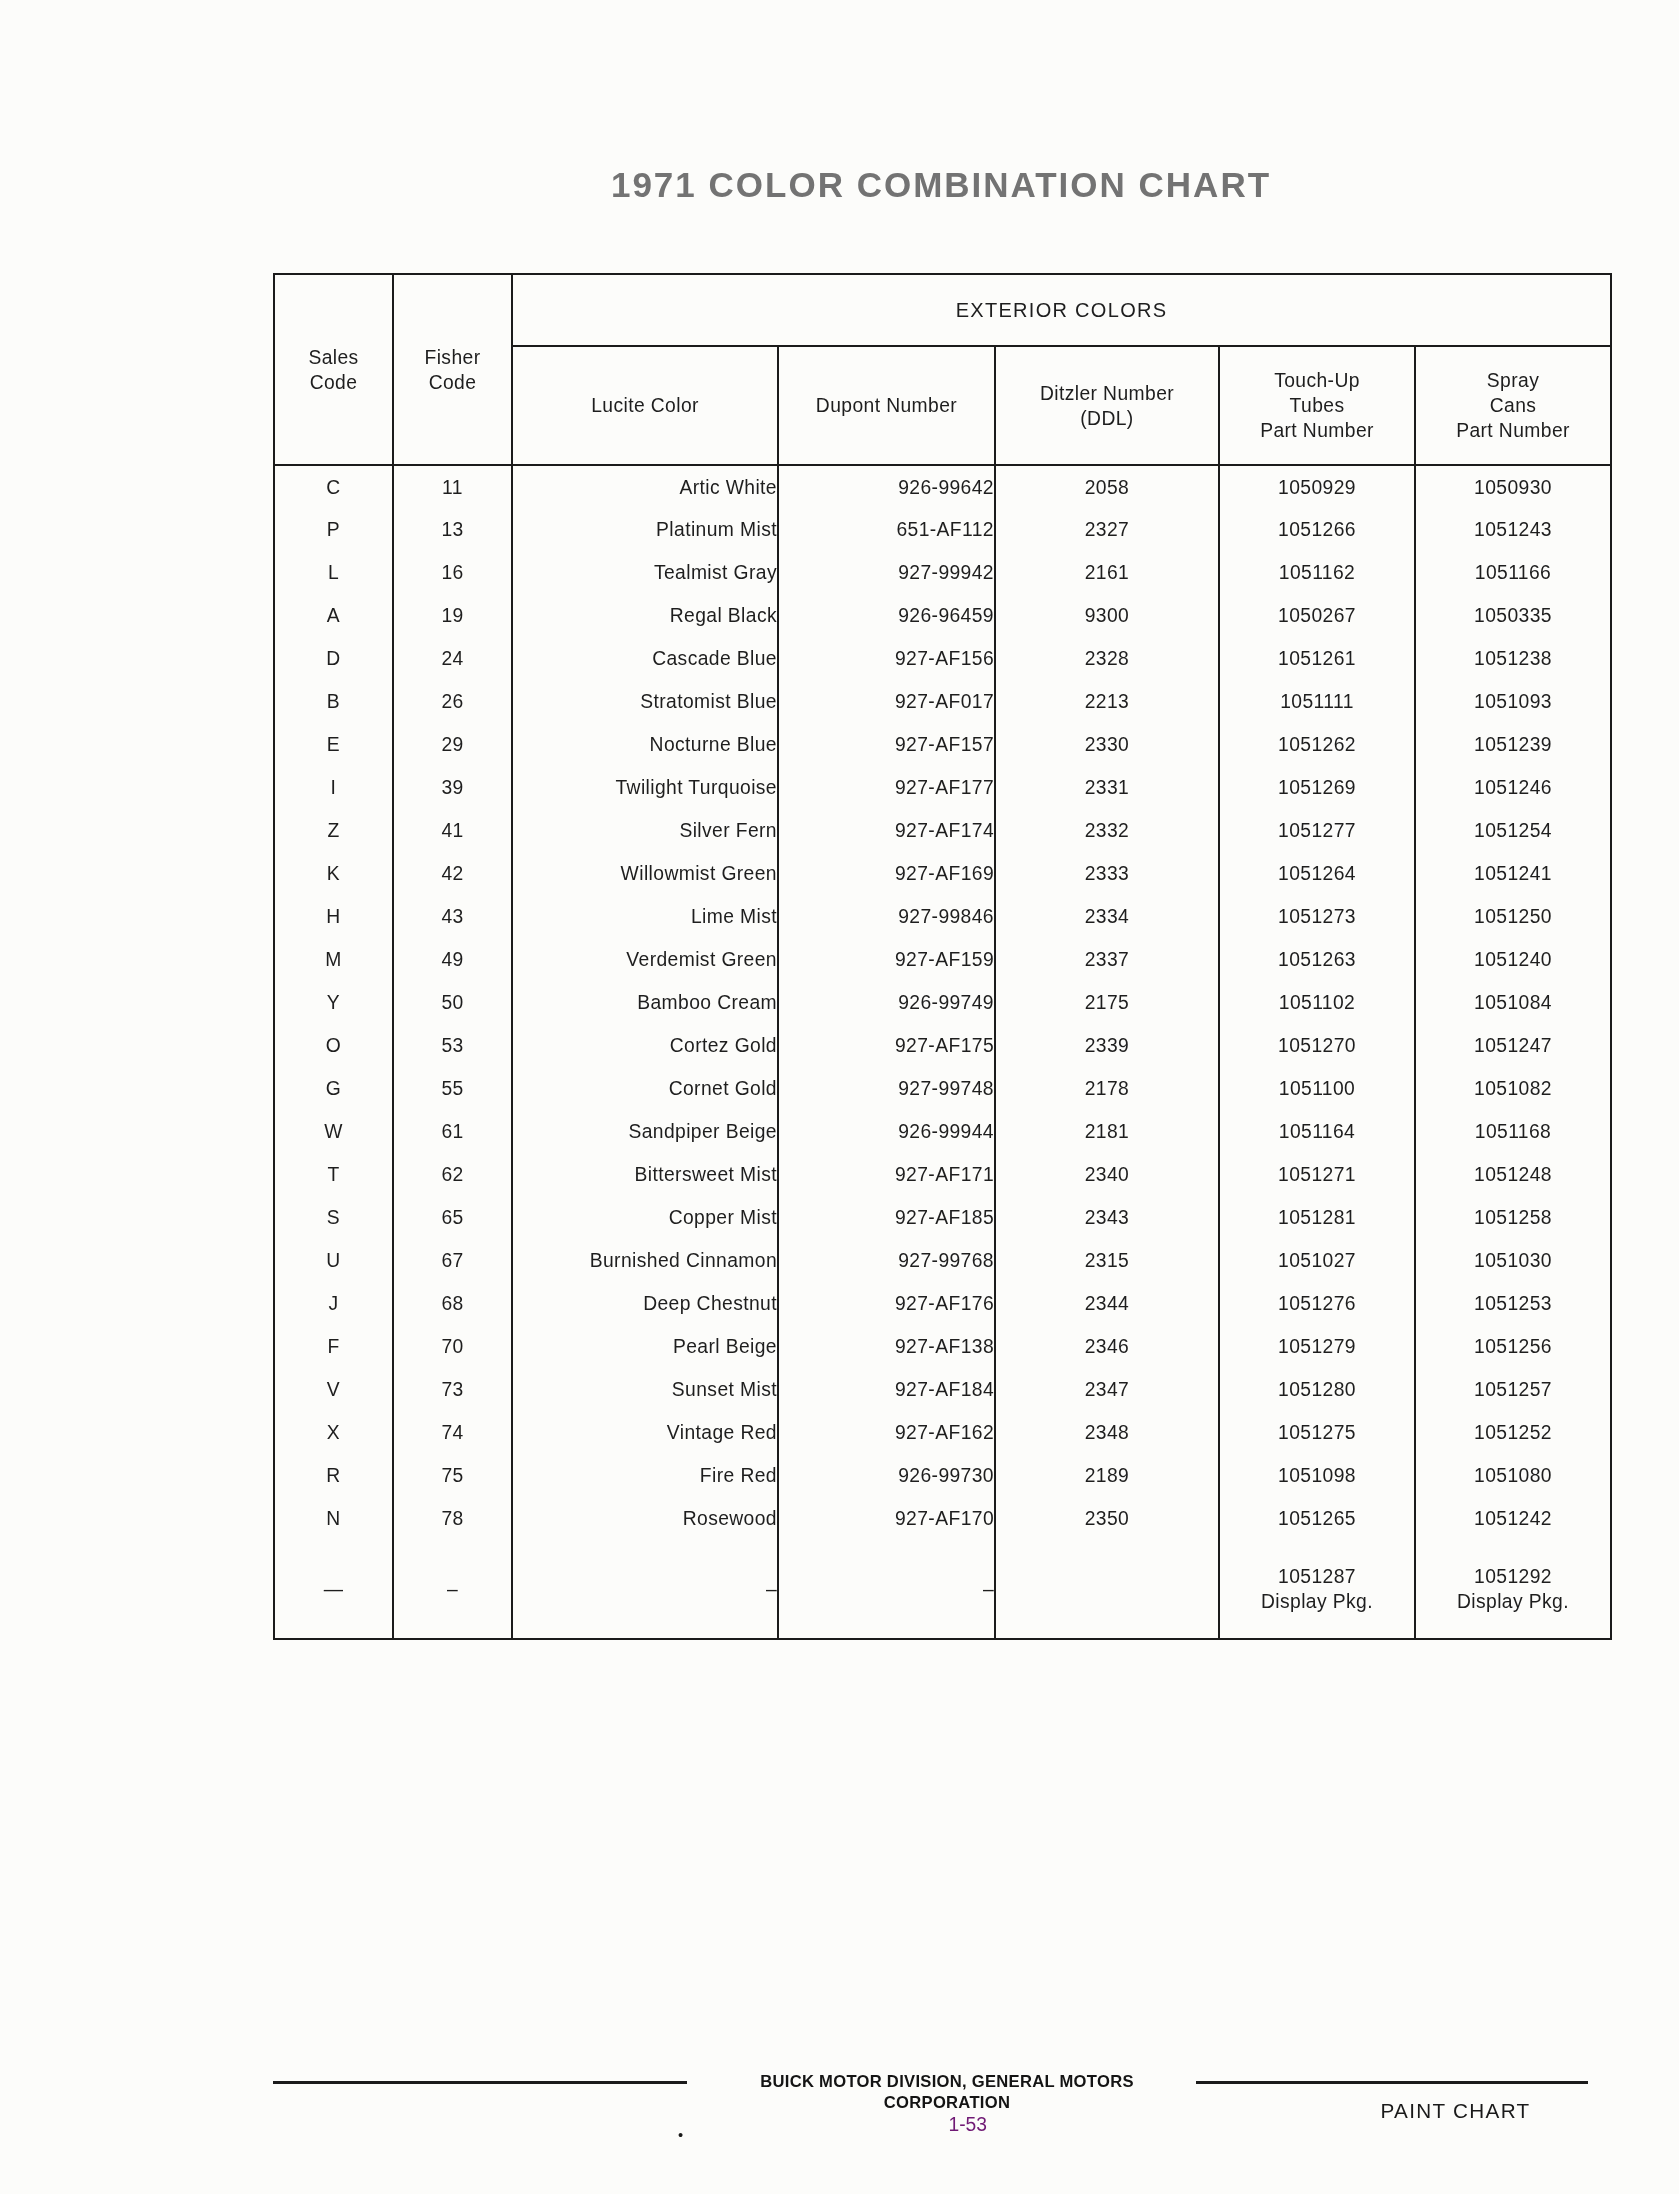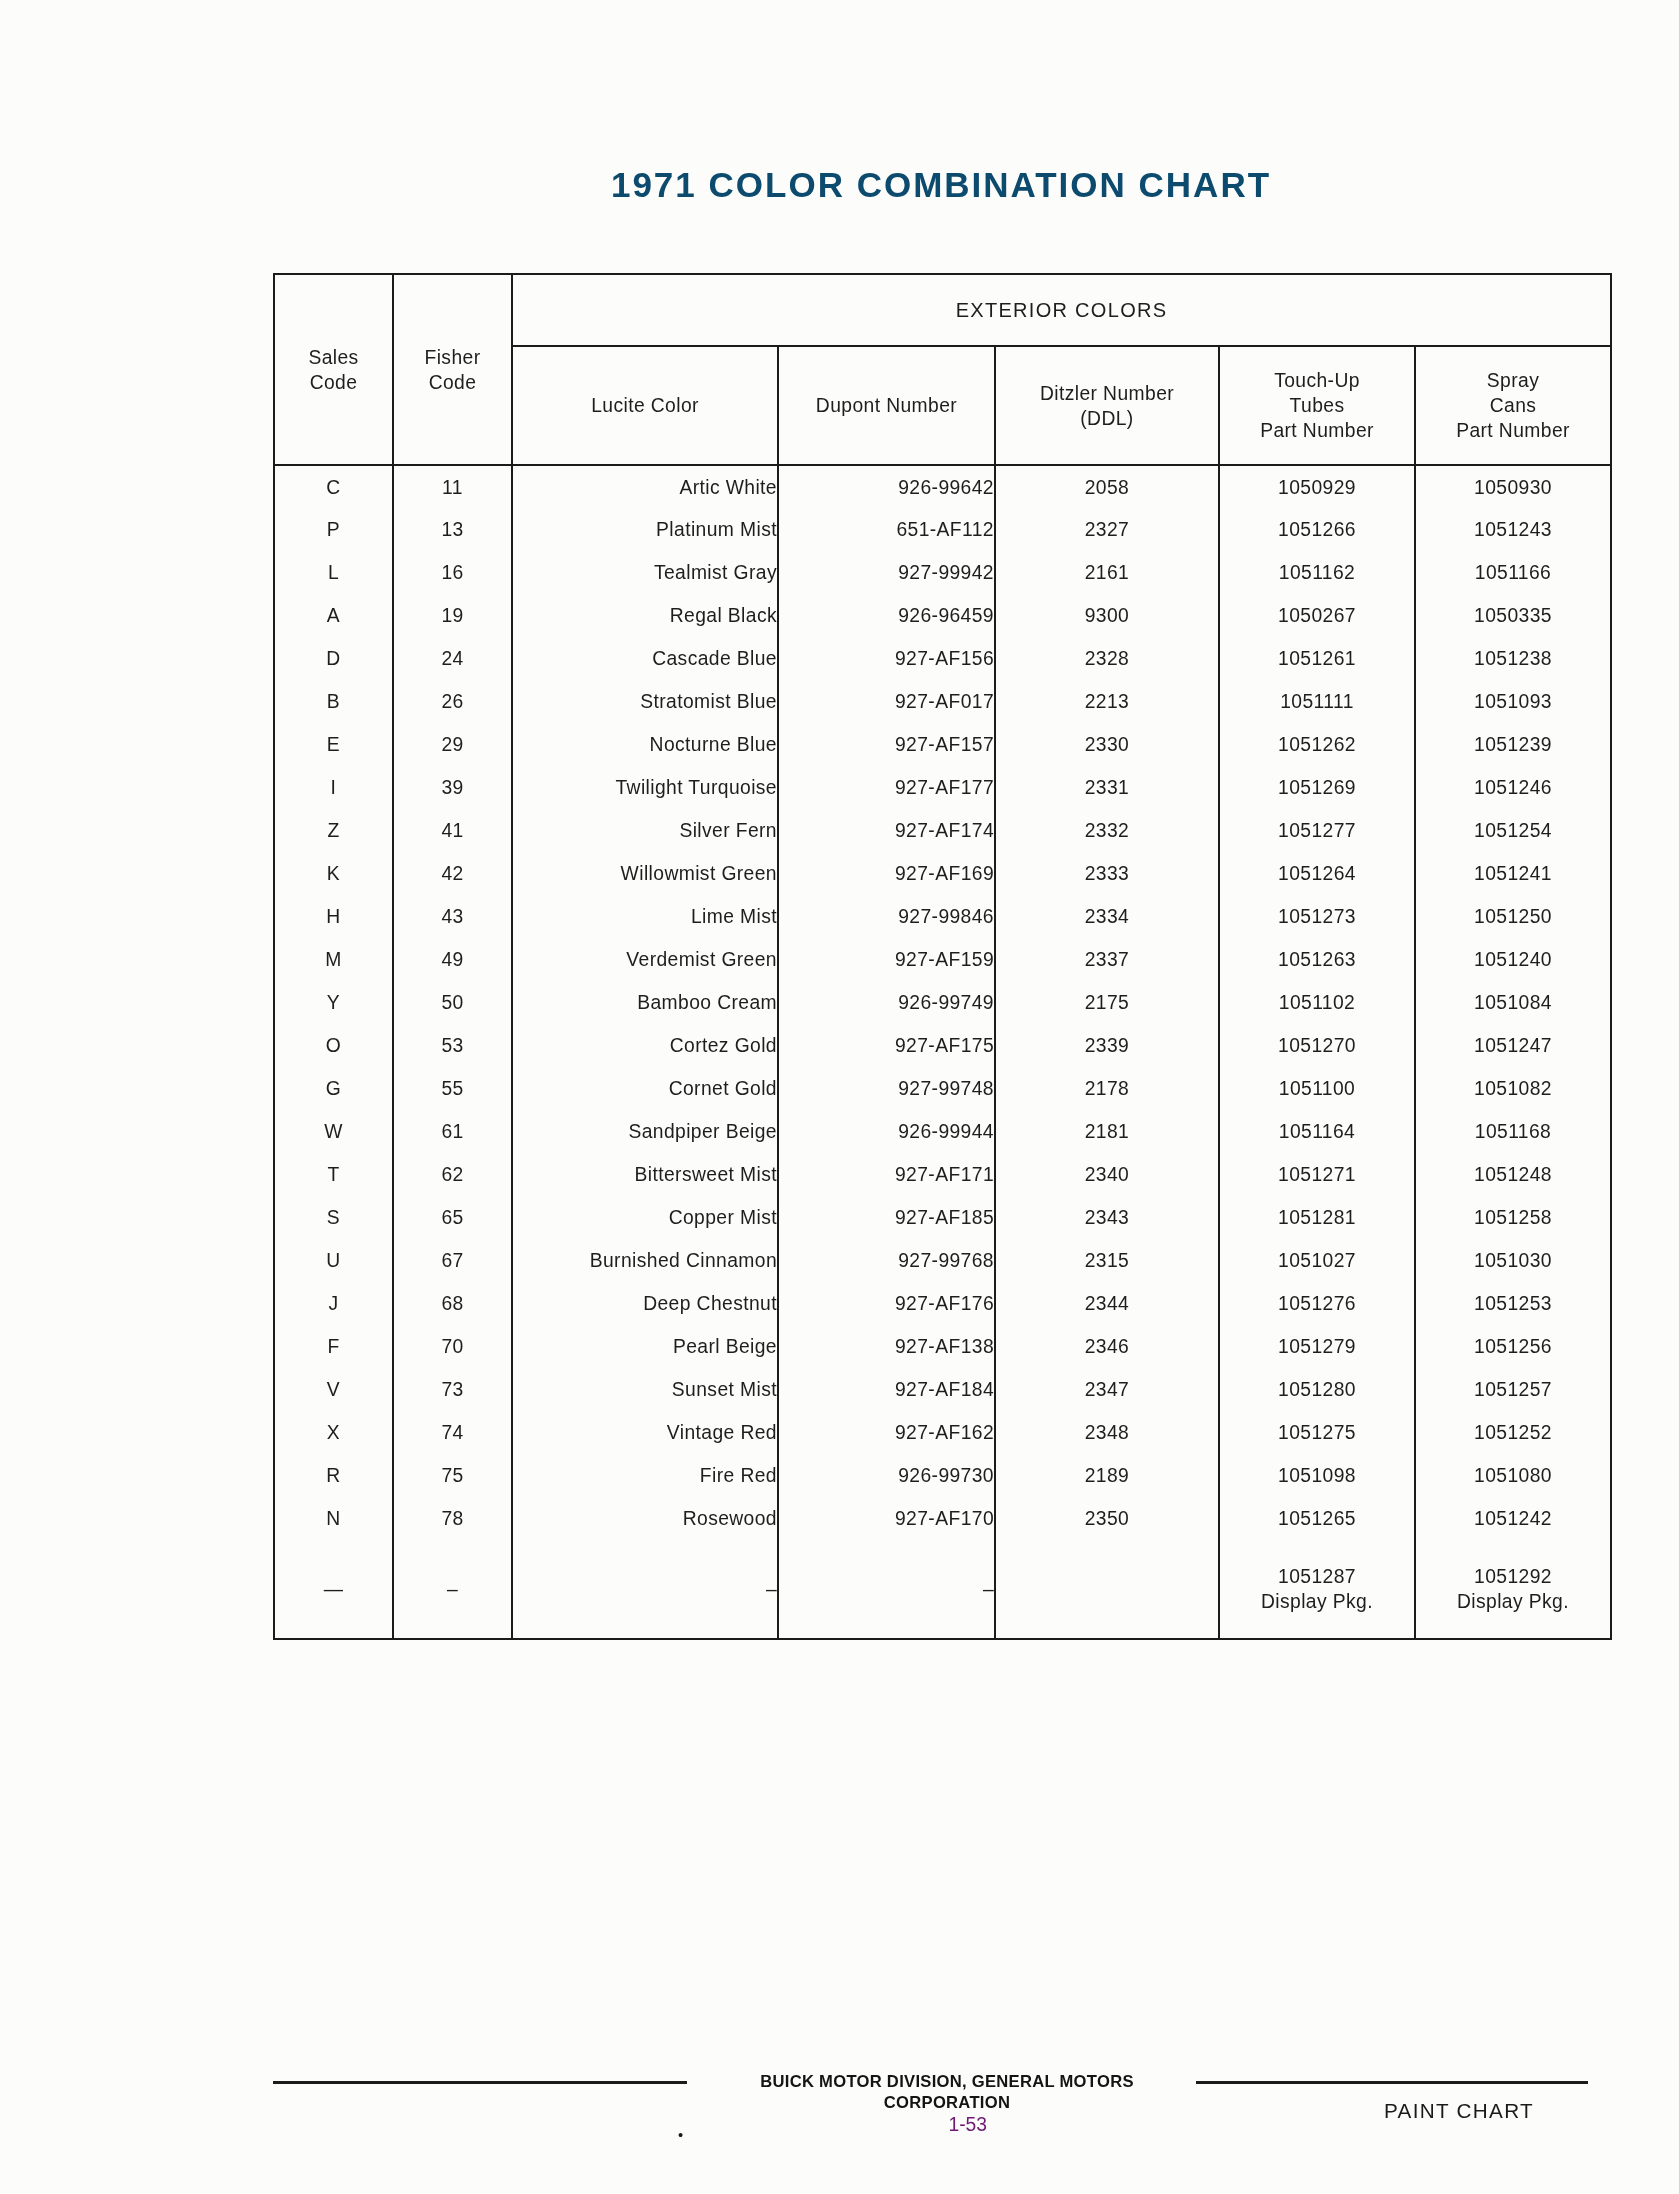--- a/index.html
+++ b/index.html
@@ -17,21 +17,21 @@
   .title {
     position: absolute;
     top: 165px;
     left: 273px;
     width: 1336px;
     margin: 0;
     text-align: center;
     font-size: 35px;
     font-weight: bold;
     letter-spacing: 2px;
-    color: #0c4a6e;
+    color: #737373;
   }
   table.paint-table {
     position: absolute;
     top: 273px;
     left: 273px;
     width: 1336px;
     table-layout: fixed;
     border-collapse: collapse;
     border: 2.7px solid #1b1b1b;
   }
@@ -82,23 +82,23 @@
     text-align: center;
     font-size: 17.3px;
     font-weight: bold;
     letter-spacing: 0.3px;
     color: #141414;
     transform: scaleX(0.96);
   }
   .footer-paint-chart {
     position: absolute;
     top: 2099px;
-    left: 1384px;
+    left: 1322px;
     width: 267px;
-    text-align: left;
+    text-align: center;
     font-size: 20.7px;
     letter-spacing: 1.3px;
     color: #1a1a1a;
   }
   .footer-page-number {
     position: absolute;
     top: 2114px;
     left: 854px;
     width: 133px;
     text-align: right;

